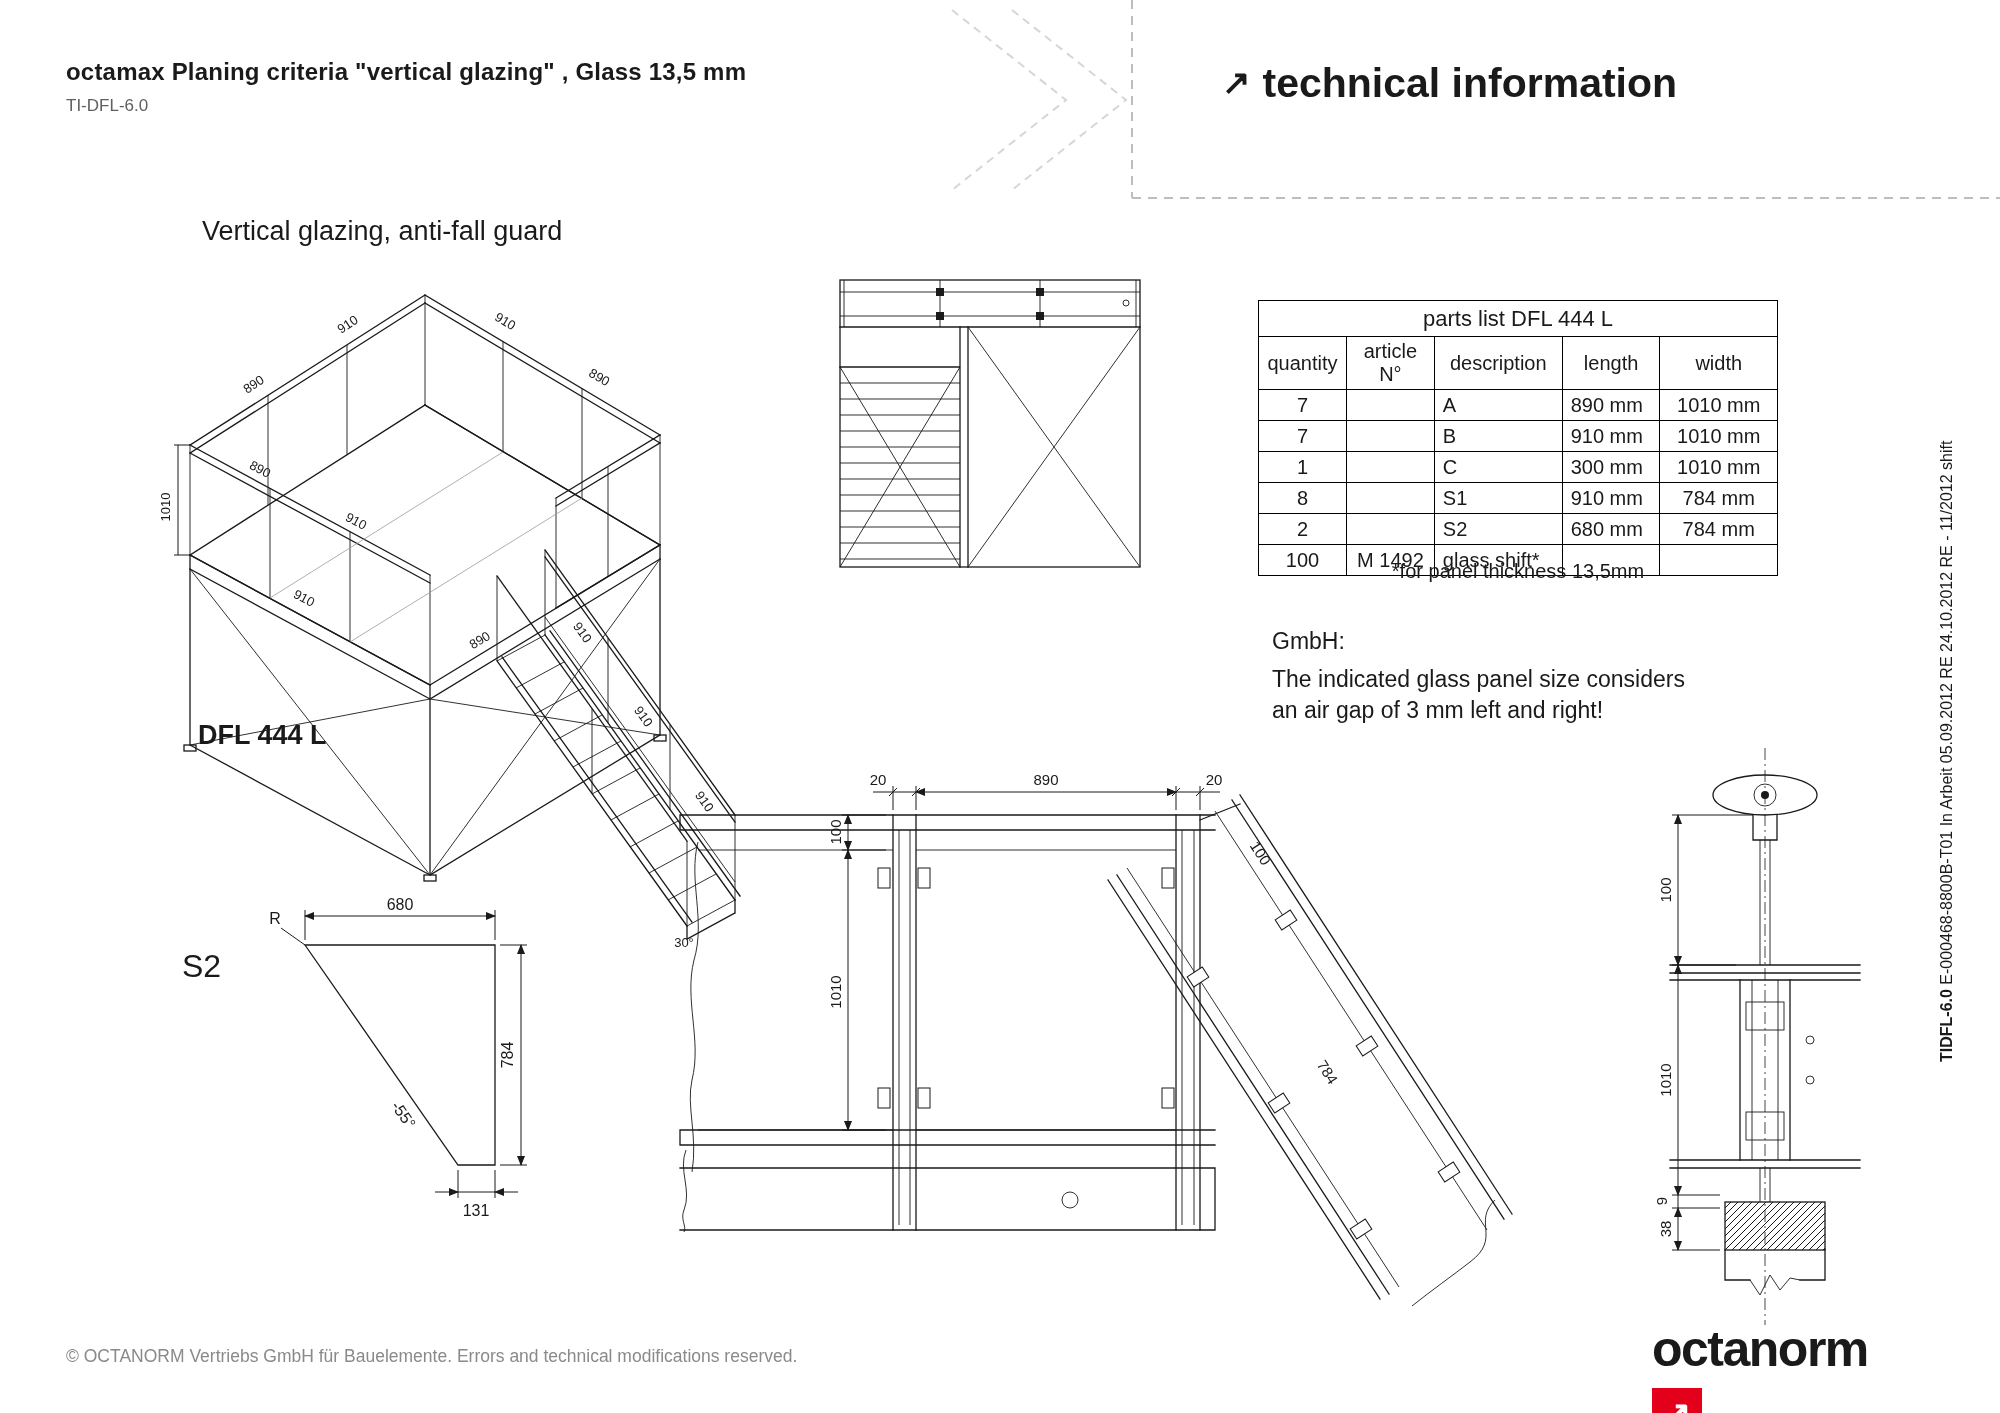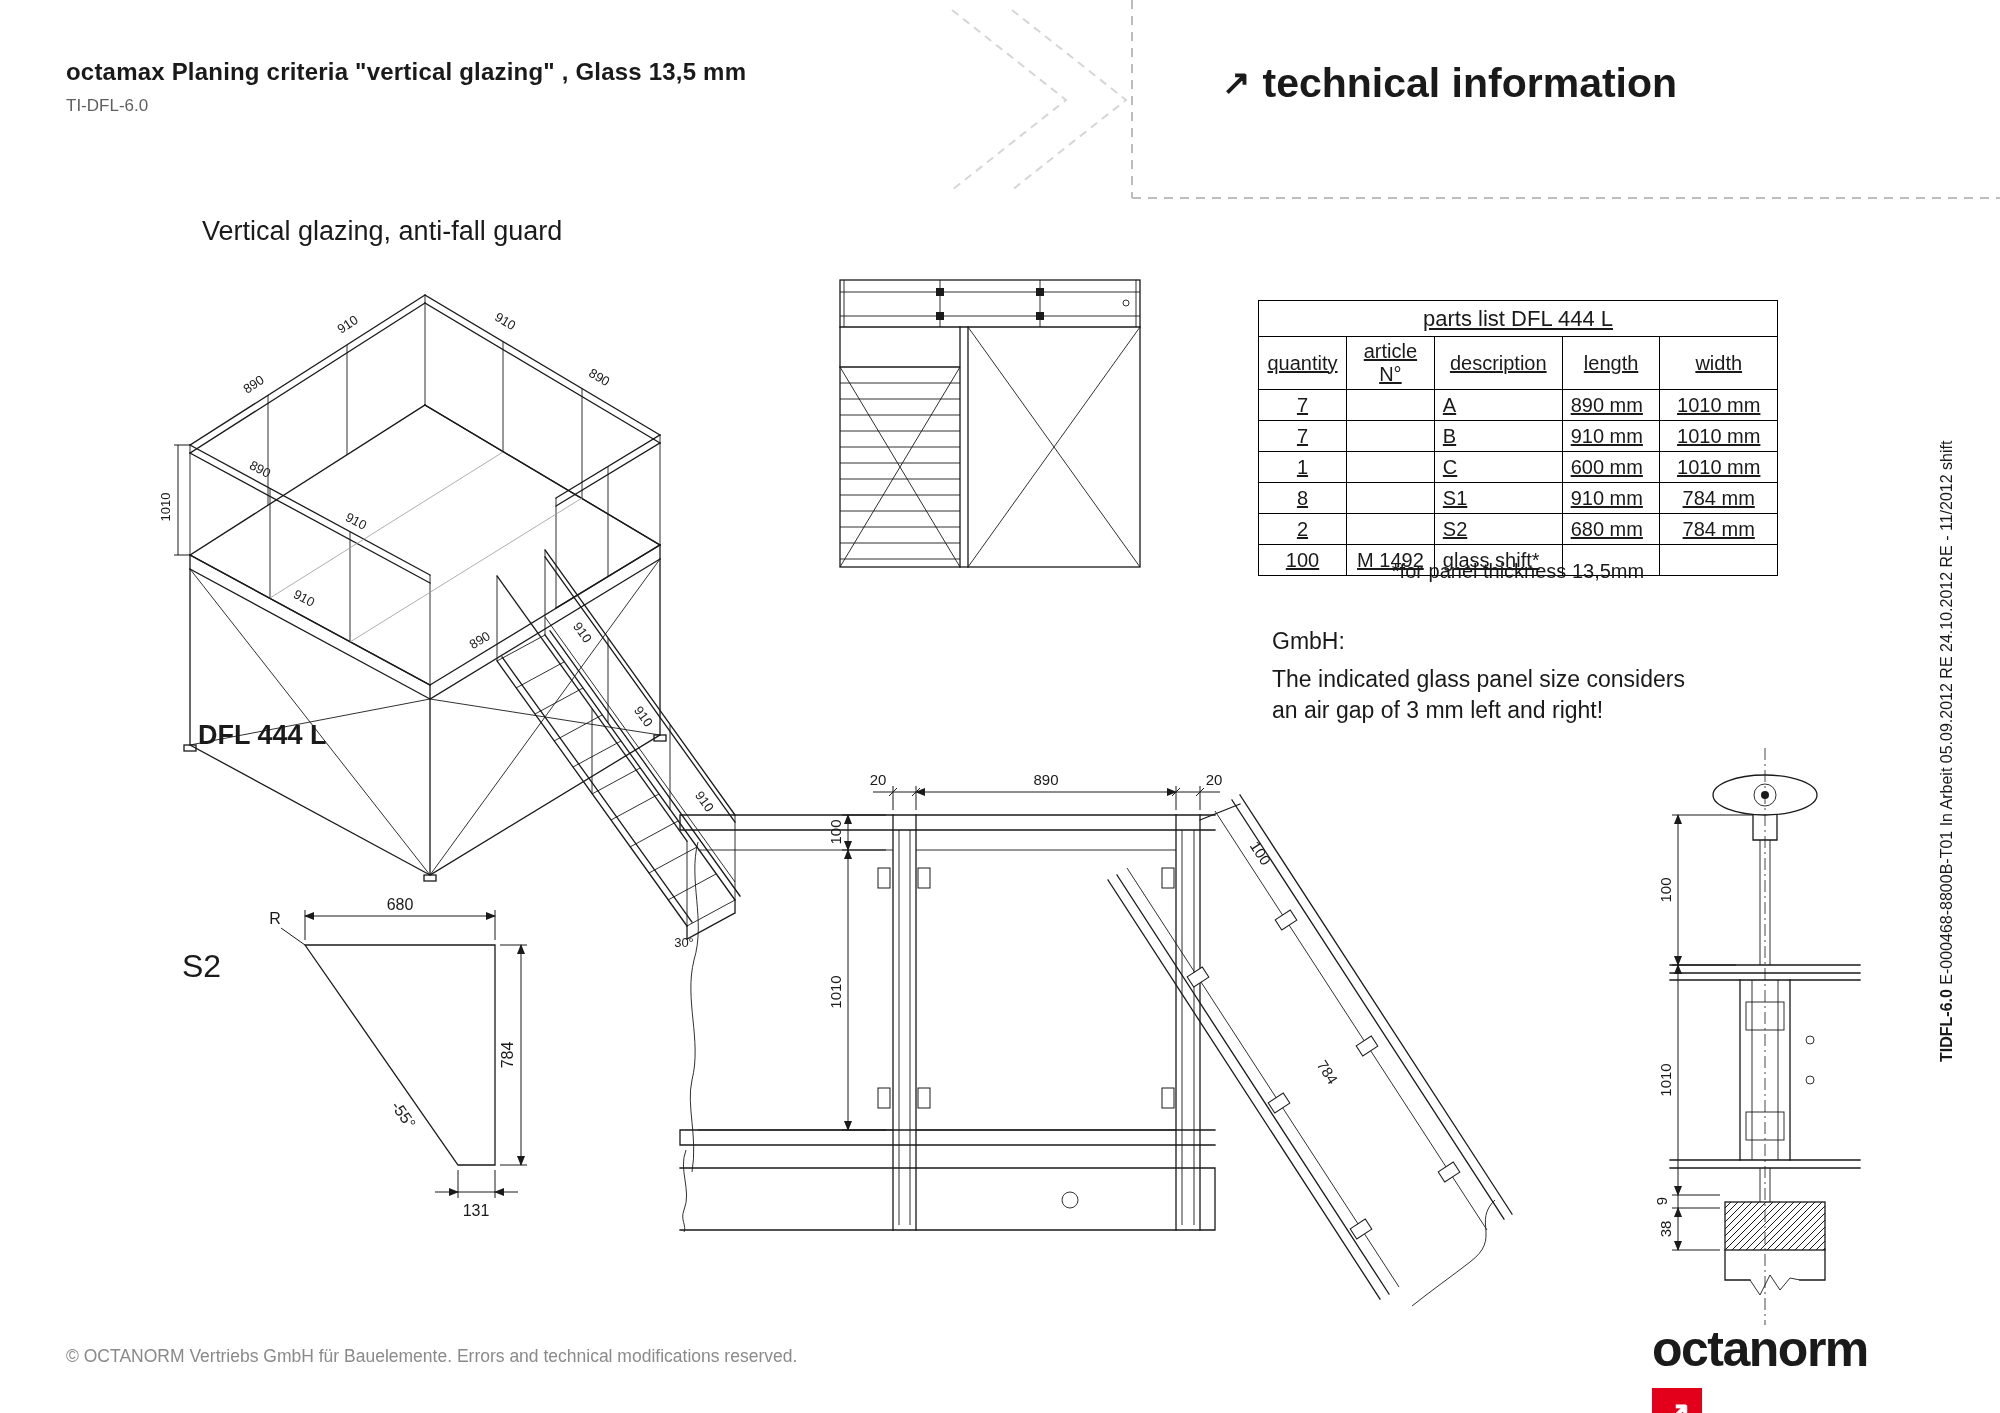--- a/index.html
+++ b/index.html
@@ -14,21 +14,21 @@
   .section-title .arrow { font-size:34px; font-weight:bold; transform:translateY(-2px); }
   .header-decor { position:absolute; left:0; top:0; }
 
   
   .iso-caption { position:absolute; left:202px; top:216px; font-size:27px; }
   .iso-label   { position:absolute; left:198px; top:720px; font-size:27px; font-weight:bold; }
   .s2-label    { position:absolute; left:182px; top:948px; font-size:32px; }
 
   
   .parts-table { position:absolute; left:1258px; top:300px; width:520px; border-collapse:collapse; font-size:20px; }
-  .parts-table th, .parts-table td { border:1px solid #000; font-weight:400; padding:3px 8px; height:31px;text-decoration:underline; }
+  .parts-table th, .parts-table td { border:1px solid #000; font-weight:400; padding:3px 8px; height:31px; }
   .parts-table .t-title { font-size:22px; text-align:center; height:36px; }
   .parts-table thead th { text-align:center; }
   .col-qty { width:88px; text-align:center; }
   .col-art { width:88px; text-align:center; }
   .col-desc { width:128px; text-align:left; }
   .col-len { width:98px; text-align:left; }
   .col-wid { width:118px; text-align:center; }
   .footnote { position:absolute; left:1258px; top:560px; width:520px; text-align:center; font-size:20px; }
 
   
@@ -189,21 +189,21 @@
         <td class="col-qty">7</td>
         <td class="col-art"></td>
         <td class="col-desc">B</td>
         <td class="col-len">910 mm</td>
         <td class="col-wid">1010 mm</td>
       </tr>
       <tr>
         <td class="col-qty">1</td>
         <td class="col-art"></td>
         <td class="col-desc">C</td>
-        <td class="col-len">600 mm</td>
+        <td class="col-len">300 mm</td>
         <td class="col-wid">1010 mm</td>
       </tr>
       <tr>
         <td class="col-qty">8</td>
         <td class="col-art"></td>
         <td class="col-desc">S1</td>
         <td class="col-len">910 mm</td>
         <td class="col-wid">784 mm</td>
       </tr>
       <tr>

